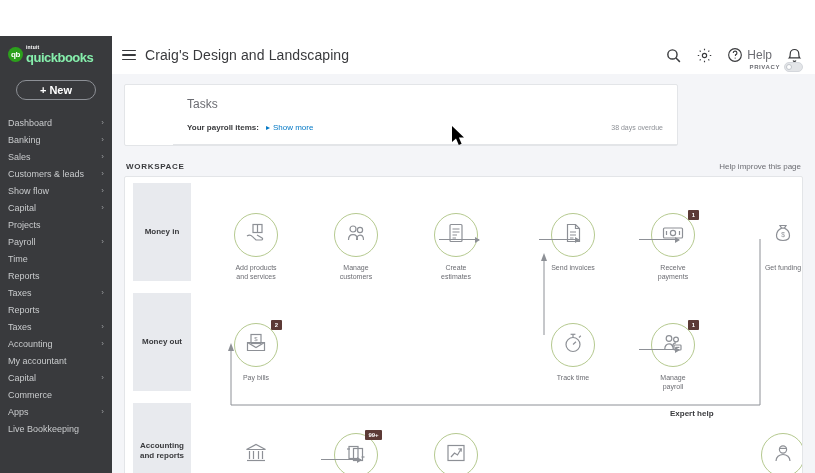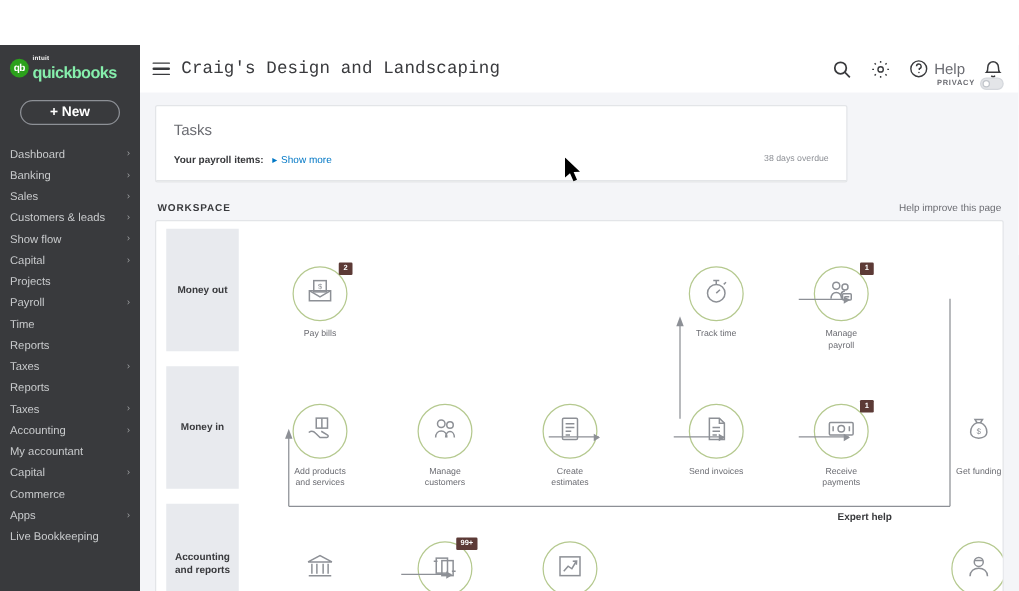--- a/index.html
+++ b/index.html
@@ -73,21 +73,20 @@
     height: 38px; background: #ffffff;
     display: flex; align-items: center;
     padding: 0 12px 0 10px;
     position: relative;
   }
   .hamburger { width: 14px; display: flex; flex-direction: column; gap: 3px; cursor: pointer; margin-right: 9px;}
   .hamburger span { display: block; height: 1.5px; background: #393a3d; border-radius: 1px; }
   .company-title {
     font-size: 14px; color: #393a3d; font-weight: 400;
     letter-spacing: .1px;
-    font-family: Liberation Mono, monospace;
   }
   .top-actions {
     margin-left: auto; display: flex; align-items: center; gap: 14px;
   }
   .ic { cursor: pointer; display: flex; align-items: center; }
   .help-label { font-size: 12px; color: #6b6c72; margin-left: 4px; }
   .privacy-row {
     position: absolute; right: 12px; top: 26px;
     display: flex; align-items: center; gap: 4px;
   }
@@ -103,21 +102,21 @@
     background: #ffffff; border: 1px solid #c1c5cb;
   }
 
   
   .content { padding: 10px 12px 0 12px; }
   .card {
     background: #ffffff;
     border: 1px solid #e3e5e8;
     border-radius: 2px;
   }
-  .tasks-card { width: 554px; }
+  .tasks-card { width: 554px; padding-left: 48px; }
   .tasks-title { font-size: 12px; color: #6b6c72; padding: 12px 0 0 14px; }
   .tasks-row {
     display: flex; align-items: center;
     padding: 12px 14px 12px 14px;
     border-bottom: 1px solid #e3e5e8;
   }
   .tasks-label { font-size: 8px; color: #393a3d; font-weight: bold; }
   .show-more {
     font-size: 8px; color: #0077c5; margin-left: 7px; cursor: pointer;
     display: flex; align-items: center; gap: 3px;
@@ -365,20 +364,97 @@
 
           <line x1="635" y1="62" x2="635" y2="228" stroke="#8d9096" stroke-width="1"></line>
           <line x1="635" y1="228" x2="106" y2="228" stroke="#8d9096" stroke-width="1"></line>
           <line x1="106" y1="228" x2="106" y2="172" stroke="#8d9096" stroke-width="1"></line>
           <polygon points="106,166 103,174 109,174" fill="#8d9096"></polygon>
         </svg>
 
         <div class="ws-rows" id="ws-rows">
             <div class="ws-row">
               <div class="row-label-box">
+                <div class="row-label">Money in</div>
+              </div>
+              <div class="row-items">
+                <div class="node" style="left: 28px; top: 36px;">
+                  <div class="circle">
+                    <span><svg width="24" height="24" viewBox="0 0 24 24">
+                        <rect x="9" y="3.5" width="9" height="8" stroke="#8d9096" fill="none" stroke-width="1.2"></rect>
+                        <line x1="13.5" y1="3.5" x2="13.5" y2="11.5" stroke="#8d9096" fill="none" stroke-width="1.2"></line>
+                        <path d="M3 15c2-1.5 4-1 5.5 0.6L12 19h5.5c1 0 1.5-1.3 0.6-1.9L13 14" stroke="#8d9096" fill="none" stroke-width="1.2"></path>
+                      </svg></span>
+                  </div>
+                  <div class="caption">Add products<br>and services</div>
+                </div>
+                <div class="node" style="left: 128px; top: 36px;">
+                  <div class="circle">
+                    <span><svg width="24" height="24" viewBox="0 0 24 24">
+                        <circle cx="9" cy="8" r="3" stroke="#8d9096" fill="none" stroke-width="1.2"></circle>
+                        <path d="M4.5 19c0-3.3 2-5.3 4.5-5.3S13.5 15.7 13.5 19" stroke="#8d9096" fill="none" stroke-width="1.2"></path>
+                        <circle cx="16" cy="9" r="2.6" stroke="#8d9096" fill="none" stroke-width="1.2"></circle>
+                        <path d="M12.5 19c0-3 1.6-4.8 3.5-4.8S19.5 16 19.5 19" stroke="#8d9096" fill="none" stroke-width="1.2"></path>
+                      </svg></span>
+                  </div>
+                  <div class="caption">Manage<br>customers</div>
+                </div>
+                <div class="node" style="left: 228px; top: 36px;">
+                  <div class="circle">
+                    <span><svg width="24" height="24" viewBox="0 0 24 24">
+                        <rect x="6" y="3.5" width="12" height="17" rx="1" stroke="#8d9096" fill="none" stroke-width="1.2"></rect>
+                        <line x1="8.5" y1="8" x2="15.5" y2="8" stroke="#8d9096" fill="none" stroke-width="1.2"></line>
+                        <line x1="8.5" y1="11" x2="15.5" y2="11" stroke="#8d9096" fill="none" stroke-width="1.2"></line>
+                        <line x1="8.5" y1="14" x2="13" y2="14" stroke="#8d9096" fill="none" stroke-width="1.2"></line>
+                        <line x1="8.5" y1="17" x2="12" y2="17" stroke="#8d9096" fill="none" stroke-width="1.2"></line>
+                      </svg></span>
+                  </div>
+                  <div class="caption">Create<br>estimates</div>
+                </div>
+                <div class="node" style="left: 345px; top: 36px;">
+                  <div class="circle">
+                    <span><svg width="24" height="24" viewBox="0 0 24 24">
+                        <path d="M6.5 3.5h8l4 4v13h-12z" stroke="#8d9096" fill="none" stroke-width="1.2"></path>
+                        <path d="M14.5 3.5v4h4" stroke="#8d9096" fill="none" stroke-width="1.2"></path>
+                        <line x1="9" y1="11" x2="15" y2="11" stroke="#8d9096" fill="none" stroke-width="1.2"></line>
+                        <line x1="9" y1="14" x2="15" y2="14" stroke="#8d9096" fill="none" stroke-width="1.2"></line>
+                        <line x1="9" y1="17" x2="12.5" y2="17" stroke="#8d9096" fill="none" stroke-width="1.2"></line>
+                      </svg></span>
+                  </div>
+                  <div class="caption">Send invoices</div>
+                </div>
+                <div class="node" style="left: 445px; top: 36px;">
+                  <div class="circle">
+                    <span><svg width="24" height="24" viewBox="0 0 24 24">
+                        <rect x="2.5" y="7" width="19" height="10" rx="1" stroke="#8d9096" fill="none" stroke-width="1.2"></rect>
+                        <circle cx="12" cy="12" r="2.6" stroke="#8d9096" fill="none" stroke-width="1.2"></circle>
+                        <line x1="5.5" y1="10" x2="5.5" y2="14" stroke="#8d9096" fill="none" stroke-width="1.2"></line>
+                        <line x1="18.5" y1="10" x2="18.5" y2="14" stroke="#8d9096" fill="none" stroke-width="1.2"></line>
+                      </svg></span>
+                    <span class="badge">1</span>
+                  </div>
+                  <div class="caption">Receive<br>payments</div>
+                </div>
+                <div class="node nocircle" style="left: 555px; top: 36px;">
+                  <div class="circle">
+                    <span><svg width="24" height="24" viewBox="0 0 24 24">
+                        <path d="M9 4.5h6l-1.6 2.6H10.6z" stroke="#8d9096" fill="none" stroke-width="1.2"></path>
+                        <path d="M10.6 7.1C7.5 8.5 5.5 11.5 5.5 14.8c0 2.8 2.6 4.7 6.5 4.7s6.5-1.9 6.5-4.7c0-3.3-2-6.3-5.1-7.7" stroke="#8d9096" fill="none" stroke-width="1.2"></path>
+                        <text x="12" y="16.4" font-size="6.5" text-anchor="middle" fill="#8d9096" font-family="Liberation Sans, sans-serif">$</text>
+                      </svg></span>
+                  </div>
+                  <div class="caption">Get funding</div>
+                </div>
+                <div class="arrow-h" style="left: 248px; width: 40px; top: 62px;"></div>
+                <div class="arrow-h" style="left: 348px; width: 40px; top: 62px;"></div>
+                <div class="arrow-h" style="left: 448px; width: 40px; top: 62px;"></div>
+              </div>
+            </div>
+            <div class="ws-row">
+              <div class="row-label-box">
                 <div class="row-label">Money out</div>
               </div>
               <div class="row-items">
                 <div class="node" style="left: 28px; top: 36px;">
                   <div class="circle">
                     <span><svg width="24" height="24" viewBox="0 0 24 24">
                         <rect x="7" y="3.5" width="10" height="9" stroke="#8d9096" fill="none" stroke-width="1.2"></rect>
                         <text x="12" y="10" font-size="6" text-anchor="middle" fill="#8d9096" font-family="Liberation Sans, sans-serif">$</text>
                         <path d="M3.5 11.5h17v8h-17z" stroke="#8d9096" fill="none" stroke-width="1.2"></path>
                         <path d="M3.5 11.5l8.5 5 8.5-5" stroke="#8d9096" fill="none" stroke-width="1.2"></path>
@@ -406,97 +482,20 @@
                         <path d="M3.8 18c0-3.2 1.9-5.1 4.2-5.1s4.2 1.9 4.2 5.1" stroke="#8d9096" fill="none" stroke-width="1.2"></path>
                         <circle cx="15" cy="8.5" r="2.4" stroke="#8d9096" fill="none" stroke-width="1.2"></circle>
                         <path d="M11.6 16c0-2.6 1.5-4.2 3.4-4.2" stroke="#8d9096" fill="none" stroke-width="1.2"></path>
                         <rect x="13" y="14" width="7" height="5" rx="0.8" stroke="#8d9096" fill="none" stroke-width="1.2"></rect>
                         <line x1="14.6" y1="16.4" x2="18.4" y2="16.4" stroke="#8d9096" fill="none" stroke-width="1.2"></line>
                       </svg></span>
                     <span class="badge">1</span>
                   </div>
                   <div class="caption">Manage<br>payroll</div>
                 </div>
-                <div class="arrow-h" style="left: 448px; width: 40px; top: 62px;"></div>
-              </div>
-            </div>
-            <div class="ws-row">
-              <div class="row-label-box">
-                <div class="row-label">Money in</div>
-              </div>
-              <div class="row-items">
-                <div class="node" style="left: 28px; top: 36px;">
-                  <div class="circle">
-                    <span><svg width="24" height="24" viewBox="0 0 24 24">
-                        <rect x="9" y="3.5" width="9" height="8" stroke="#8d9096" fill="none" stroke-width="1.2"></rect>
-                        <line x1="13.5" y1="3.5" x2="13.5" y2="11.5" stroke="#8d9096" fill="none" stroke-width="1.2"></line>
-                        <path d="M3 15c2-1.5 4-1 5.5 0.6L12 19h5.5c1 0 1.5-1.3 0.6-1.9L13 14" stroke="#8d9096" fill="none" stroke-width="1.2"></path>
-                      </svg></span>
-                  </div>
-                  <div class="caption">Add products<br>and services</div>
-                </div>
-                <div class="node" style="left: 128px; top: 36px;">
-                  <div class="circle">
-                    <span><svg width="24" height="24" viewBox="0 0 24 24">
-                        <circle cx="9" cy="8" r="3" stroke="#8d9096" fill="none" stroke-width="1.2"></circle>
-                        <path d="M4.5 19c0-3.3 2-5.3 4.5-5.3S13.5 15.7 13.5 19" stroke="#8d9096" fill="none" stroke-width="1.2"></path>
-                        <circle cx="16" cy="9" r="2.6" stroke="#8d9096" fill="none" stroke-width="1.2"></circle>
-                        <path d="M12.5 19c0-3 1.6-4.8 3.5-4.8S19.5 16 19.5 19" stroke="#8d9096" fill="none" stroke-width="1.2"></path>
-                      </svg></span>
-                  </div>
-                  <div class="caption">Manage<br>customers</div>
-                </div>
-                <div class="node" style="left: 228px; top: 36px;">
-                  <div class="circle">
-                    <span><svg width="24" height="24" viewBox="0 0 24 24">
-                        <rect x="6" y="3.5" width="12" height="17" rx="1" stroke="#8d9096" fill="none" stroke-width="1.2"></rect>
-                        <line x1="8.5" y1="8" x2="15.5" y2="8" stroke="#8d9096" fill="none" stroke-width="1.2"></line>
-                        <line x1="8.5" y1="11" x2="15.5" y2="11" stroke="#8d9096" fill="none" stroke-width="1.2"></line>
-                        <line x1="8.5" y1="14" x2="13" y2="14" stroke="#8d9096" fill="none" stroke-width="1.2"></line>
-                        <line x1="8.5" y1="17" x2="12" y2="17" stroke="#8d9096" fill="none" stroke-width="1.2"></line>
-                      </svg></span>
-                  </div>
-                  <div class="caption">Create<br>estimates</div>
-                </div>
-                <div class="node" style="left: 345px; top: 36px;">
-                  <div class="circle">
-                    <span><svg width="24" height="24" viewBox="0 0 24 24">
-                        <path d="M6.5 3.5h8l4 4v13h-12z" stroke="#8d9096" fill="none" stroke-width="1.2"></path>
-                        <path d="M14.5 3.5v4h4" stroke="#8d9096" fill="none" stroke-width="1.2"></path>
-                        <line x1="9" y1="11" x2="15" y2="11" stroke="#8d9096" fill="none" stroke-width="1.2"></line>
-                        <line x1="9" y1="14" x2="15" y2="14" stroke="#8d9096" fill="none" stroke-width="1.2"></line>
-                        <line x1="9" y1="17" x2="12.5" y2="17" stroke="#8d9096" fill="none" stroke-width="1.2"></line>
-                      </svg></span>
-                  </div>
-                  <div class="caption">Send invoices</div>
-                </div>
-                <div class="node" style="left: 445px; top: 36px;">
-                  <div class="circle">
-                    <span><svg width="24" height="24" viewBox="0 0 24 24">
-                        <rect x="2.5" y="7" width="19" height="10" rx="1" stroke="#8d9096" fill="none" stroke-width="1.2"></rect>
-                        <circle cx="12" cy="12" r="2.6" stroke="#8d9096" fill="none" stroke-width="1.2"></circle>
-                        <line x1="5.5" y1="10" x2="5.5" y2="14" stroke="#8d9096" fill="none" stroke-width="1.2"></line>
-                        <line x1="18.5" y1="10" x2="18.5" y2="14" stroke="#8d9096" fill="none" stroke-width="1.2"></line>
-                      </svg></span>
-                    <span class="badge">1</span>
-                  </div>
-                  <div class="caption">Receive<br>payments</div>
-                </div>
-                <div class="node nocircle" style="left: 555px; top: 36px;">
-                  <div class="circle">
-                    <span><svg width="24" height="24" viewBox="0 0 24 24">
-                        <path d="M9 4.5h6l-1.6 2.6H10.6z" stroke="#8d9096" fill="none" stroke-width="1.2"></path>
-                        <path d="M10.6 7.1C7.5 8.5 5.5 11.5 5.5 14.8c0 2.8 2.6 4.7 6.5 4.7s6.5-1.9 6.5-4.7c0-3.3-2-6.3-5.1-7.7" stroke="#8d9096" fill="none" stroke-width="1.2"></path>
-                        <text x="12" y="16.4" font-size="6.5" text-anchor="middle" fill="#8d9096" font-family="Liberation Sans, sans-serif">$</text>
-                      </svg></span>
-                  </div>
-                  <div class="caption">Get funding</div>
-                </div>
-                <div class="arrow-h" style="left: 248px; width: 40px; top: 62px;"></div>
-                <div class="arrow-h" style="left: 348px; width: 40px; top: 62px;"></div>
                 <div class="arrow-h" style="left: 448px; width: 40px; top: 62px;"></div>
               </div>
             </div>
             <div class="ws-row r3">
               <div class="row-label-box">
                 <div class="row-label">Accounting<br>and reports</div>
               </div>
               <div class="row-items">
                 <div class="node nocircle" style="left: 28px; top: 36px;">
                   <div class="circle">

